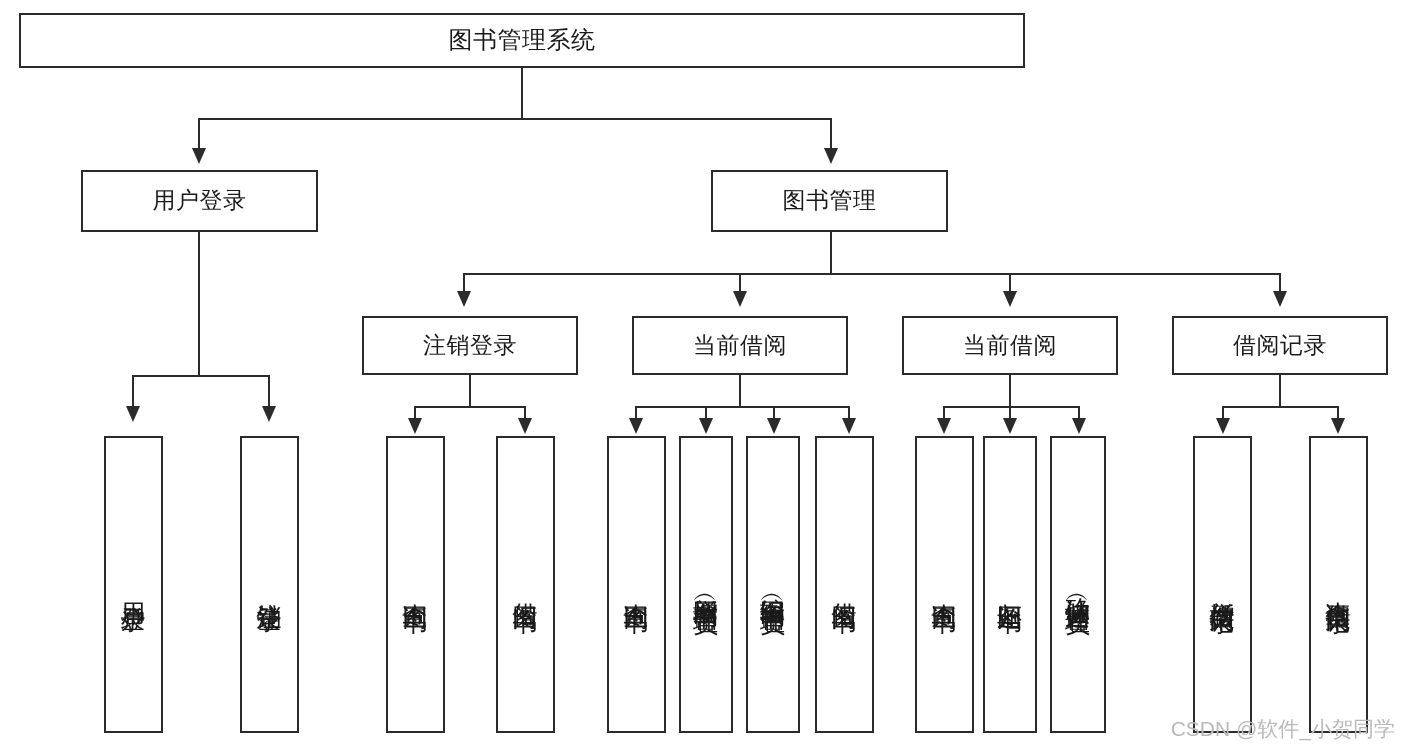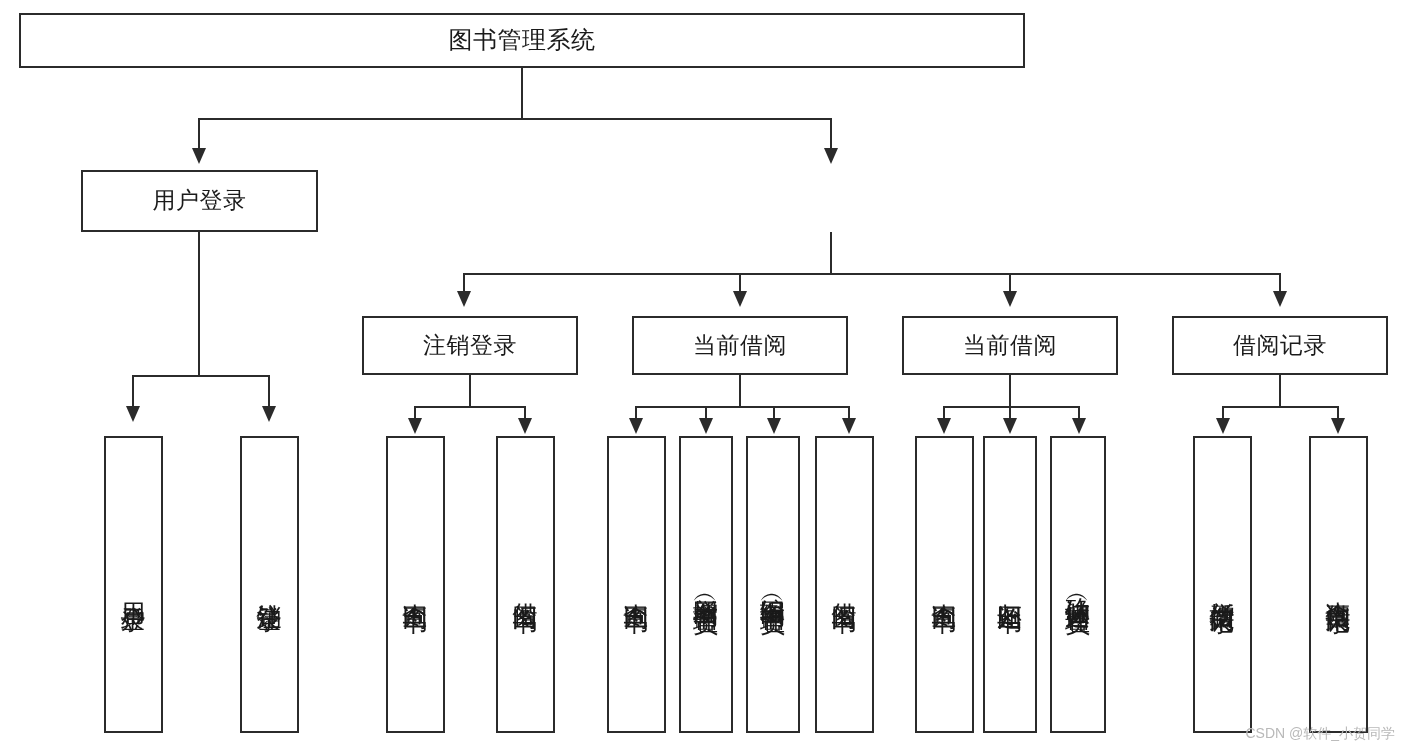--- a/index.html
+++ b/index.html
@@ -67,21 +67,21 @@
     height: 0;
     border-left: 7px solid transparent;
     border-right: 7px solid transparent;
     border-top: 16px solid #2b2b2b;
   }
   
   #watermark {
     position: absolute;
     right: 10px;
     bottom: 4px;
-    font-size: 14px;
+    font-size: 21px;
     color: #b9b9b9;
     white-space: nowrap;
     font-family: "Liberation Sans", "DejaVu Sans", sans-serif;
     pointer-events: none;
   }
 </style>
 </head>
 <body>
 
 <div id="stage">
@@ -96,20 +96,23 @@
 
   <div class="edge v" style="left:198px; top:118px; width:2px; height:32px;"></div>
   <div class="edge v" style="left:830px; top:118px; width:2px; height:32px;"></div>
   <div class="arrow" style="left:192px; top:148px;"></div>
   <div class="arrow" style="left:824px; top:148px;"></div>
 
   <div class="node horiz" style="left:81px; top:170px; width:237px; height:62px;">
     <span class="label">用户登录</span>
   </div>
 
+  <div class="node horiz" style="left:711px; top:170px; width:237px; height:62px;">
+    <span class="label">图书管理</span>
+  </div>
 
   <div class="edge v" style="left:198px; top:232px; width:2px; height:144px;"></div>
   <div class="edge h" style="left:132px; top:375px; width:137px; height:2px;"></div>
   <div class="edge v" style="left:132px; top:375px; width:2px; height:33px;"></div>
   <div class="edge v" style="left:268px; top:375px; width:2px; height:33px;"></div>
   <div class="arrow" style="left:126px; top:406px;"></div>
   <div class="arrow" style="left:262px; top:406px;"></div>
 
   <div class="edge v" style="left:830px; top:232px; width:2px; height:42px;"></div>
   <div class="edge h" style="left:463px; top:273px; width:818px; height:2px;"></div>

